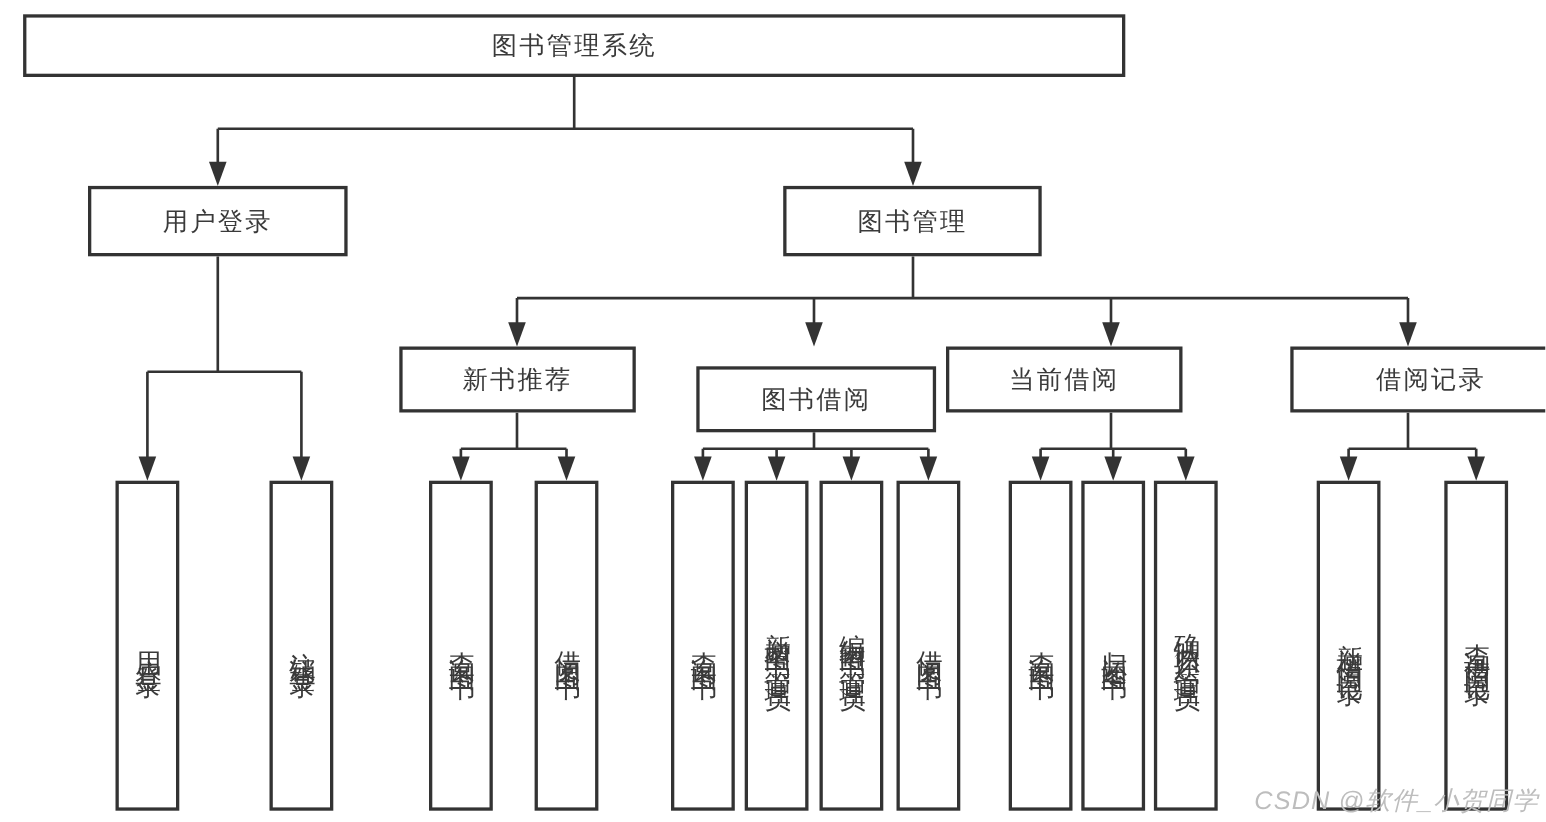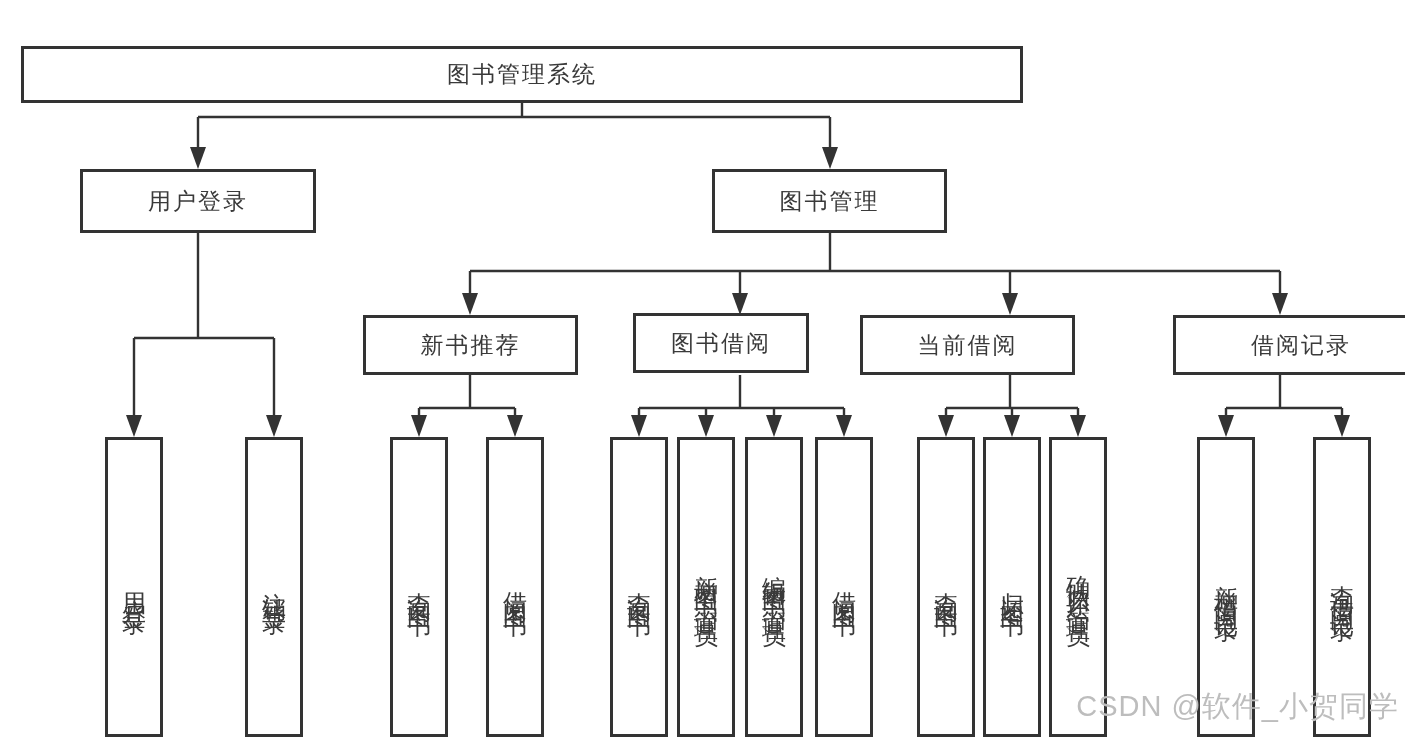--- a/index.html
+++ b/index.html
@@ -62,26 +62,27 @@
     text-orientation: mixed;
     font-size: 24px;
     letter-spacing: 7px;
     line-height: 1;
     color: var(--text);
     white-space: nowrap;
   }
   .watermark {
     position: absolute;
     right: 6px;
-    bottom: 20px;
-    font-size: 29px;
+    bottom: 4px;
+    font-size: 23px;
     color: var(--watermark);
     letter-spacing: 1px;
     z-index: 5;
     white-space: nowrap;
+    font-style: italic;
   }
 </style>
 </head>
 <body>
 
 <div class="canvas">
 
   <svg class="wires" viewBox="0 0 1405 747" aria-hidden="true">
     <g>
 
@@ -115,35 +116,35 @@
       <polygon points="766,415 782,415 774,437"></polygon>
       <polygon points="836,415 852,415 844,437"></polygon>
       <polygon points="938,415 954,415 946,437"></polygon>
       <polygon points="1004,415 1020,415 1012,437"></polygon>
       <polygon points="1070,415 1086,415 1078,437"></polygon>
       <polygon points="1218,415 1234,415 1226,437"></polygon>
       <polygon points="1334,415 1350,415 1342,437"></polygon>
     </g>
   </svg>
 
-  <div class="hnode" style="left:21px; top:13px; width:1002px; height:57px;margin-top:33px;">
+  <div class="hnode" style="left:21px; top:13px; width:1002px; height:57px;">
     <span>图书管理系统</span>
   </div>
 
   <div class="hnode" style="left:80px; top:169px; width:236px; height:64px;">
     <span>用户登录</span>
   </div>
   <div class="hnode" style="left:363px; top:315px; width:215px; height:60px;">
     <span>新书推荐</span>
   </div>
 
   <div class="hnode" style="left:712px; top:169px; width:235px; height:64px;">
     <span>图书管理</span>
   </div>
-  <div class="hnode" style="left:633px; top:313px; width:176px; height:60px;">
+  <div class="hnode" style="left:633px; top:333px; width:218px; height:60px;">
     <span>图书借阅</span>
   </div>
   <div class="hnode" style="left:860px; top:315px; width:215px; height:60px;">
     <span>当前借阅</span>
   </div>
   <div class="hnode" style="left:1173px; top:315px; width:256px; height:60px;">
     <span>借阅记录</span>
   </div>
 
   <div class="leaf" style="left:105px; top:437px;">

